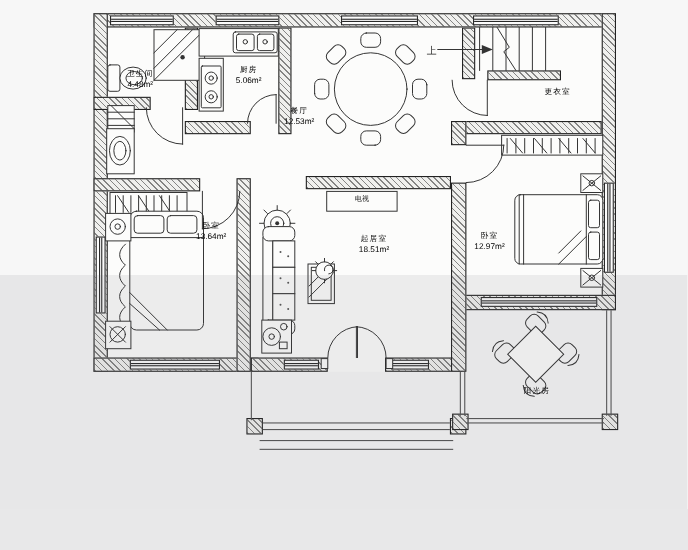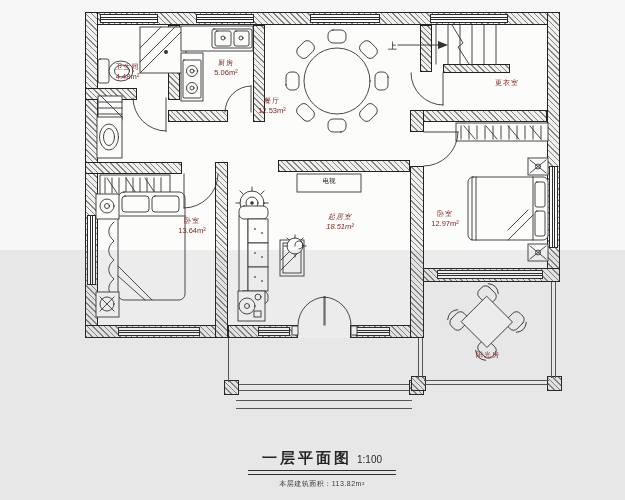--- a/index.html
+++ b/index.html
@@ -10,21 +10,21 @@
      background:repeating-linear-gradient(45deg, rgba(45,45,45,.55) 0 1px, transparent 1px 4px), #f0f0ee;}
   .winH,.winV{position:absolute;background:#fcfcfc;border:1px solid #2a2a2a;box-sizing:border-box;z-index:3;}
   .winH::before{content:"";position:absolute;left:0;right:0;top:30%;border-top:1px solid #2a2a2a;}
   .winH::after{content:"";position:absolute;left:0;right:0;bottom:30%;border-bottom:1px solid #2a2a2a;}
   .winV::before{content:"";position:absolute;top:0;bottom:0;left:30%;border-left:1px solid #2a2a2a;}
   .winV::after{content:"";position:absolute;top:0;bottom:0;right:30%;border-right:1px solid #2a2a2a;}
   .dlv{position:absolute;border-left:1px solid #555;border-right:1px solid #555;box-sizing:border-box;z-index:2;}
   .dlh{position:absolute;border-top:1px solid #555;border-bottom:1px solid #555;box-sizing:border-box;z-index:2;}
   .slv{position:absolute;width:1px;background:#555;z-index:2;}
   svg.furn{position:absolute;left:0;top:0;z-index:4;}
-  .rlabel{position:absolute;text-align:center;color:#7f1d1d;z-index:5;}
+  .rlabel{position:absolute;text-align:center;color:#000000;z-index:5;}
   .rlabel .nm{display:block;font-size:7px;letter-spacing:1px;}
   .rlabel .ar{display:block;font-size:7.5px;}
   .tvlabel{position:absolute;text-align:center;font-size:6.5px;color:#222;z-index:5;}
   #titleblock{position:absolute;left:232px;top:449px;width:180px;text-align:center;color:#1d1d1d;z-index:5;}
   #titleblock .t1{font-size:15px;font-weight:bold;letter-spacing:3px;}
   #titleblock .t2{font-size:10px;margin-left:5px;}
   #titleblock .ul{margin:2px auto 4px;width:148px;height:3px;border-top:1px solid #2a2a2a;border-bottom:1px solid #2a2a2a;}
   #titleblock .t3{font-size:7px;color:#333;letter-spacing:.5px;}
   .shade{position:absolute;left:0;top:250px;width:625px;height:250px;background:rgba(95,95,108,.10);z-index:6;pointer-events:none;}
 </style>
@@ -294,37 +294,32 @@
     <span class="nm">厨房</span>
     <span class="ar">5.06m²</span>
   </div>
   <div class="rlabel" style="left:242px;top:96px;width:60px;">
     <span class="nm">餐厅</span>
     <span class="ar">12.53m²</span>
   </div>
   <div class="rlabel" style="left:477px;top:78px;width:60px;">
     <span class="nm">更衣室</span>
   </div>
-  <div class="rlabel" style="left:162px;top:216px;width:60px;">
+  <div class="rlabel" style="left:162px;top:200px;width:60px;">
     <span class="nm">卧室</span>
     <span class="ar">13.64m²</span>
   </div>
-  <div class="rlabel" style="left:310px;top:212px;width:60px;font-style:italic;">
+  <div class="rlabel" style="left:310px;top:212px;width:60px;">
     <span class="nm">起居室</span>
     <span class="ar">18.51m²</span>
   </div>
   <div class="rlabel" style="left:415px;top:209px;width:60px;">
     <span class="nm">卧室</span>
     <span class="ar">12.97m²</span>
   </div>
   <div class="rlabel" style="left:458px;top:350px;width:60px;">
     <span class="nm">阳光房</span>
   </div>
   <div class="tvlabel" style="left:300px;top:177px;width:58px;">电视</div>
 
-  <div id="titleblock">
-    <span class="t1">一层平面图</span><span class="t2">1:100</span>
-    <div class="ul"></div>
-    <div class="t3">本层建筑面积：113.82m²</div>
-  </div>
 
   <div class="shade"></div>
 </div>
 
 </body></html>

